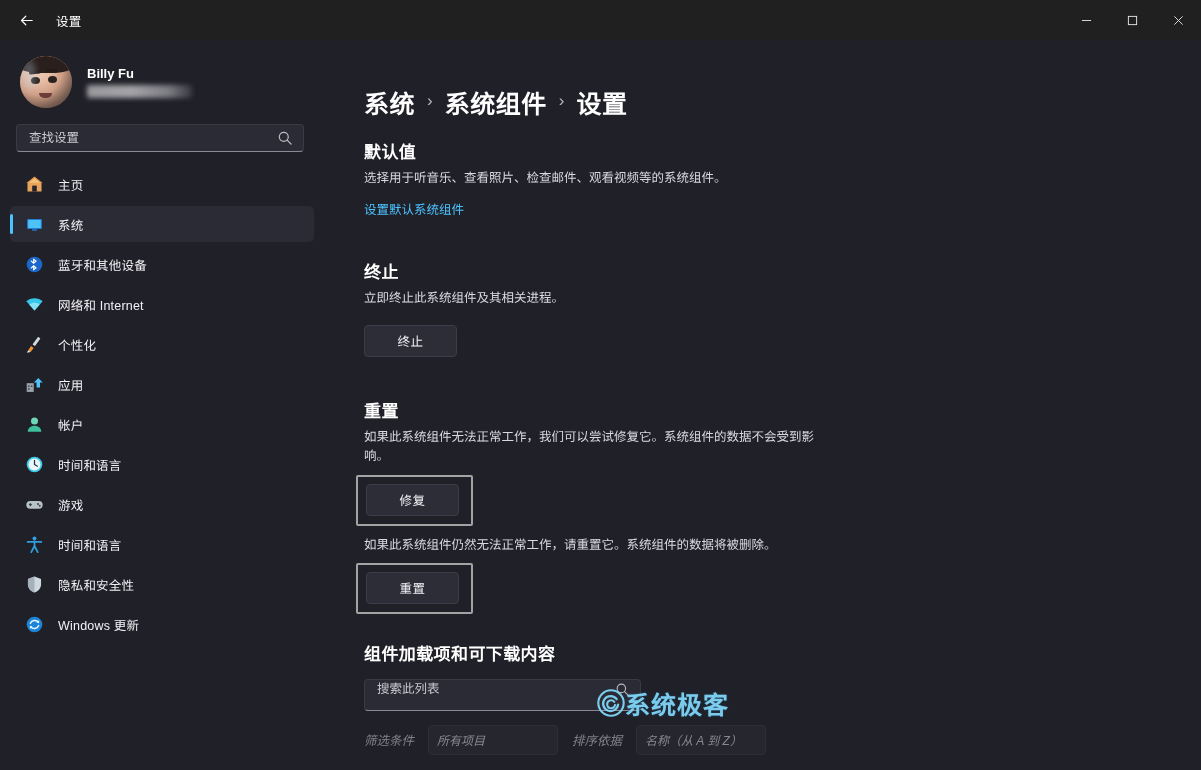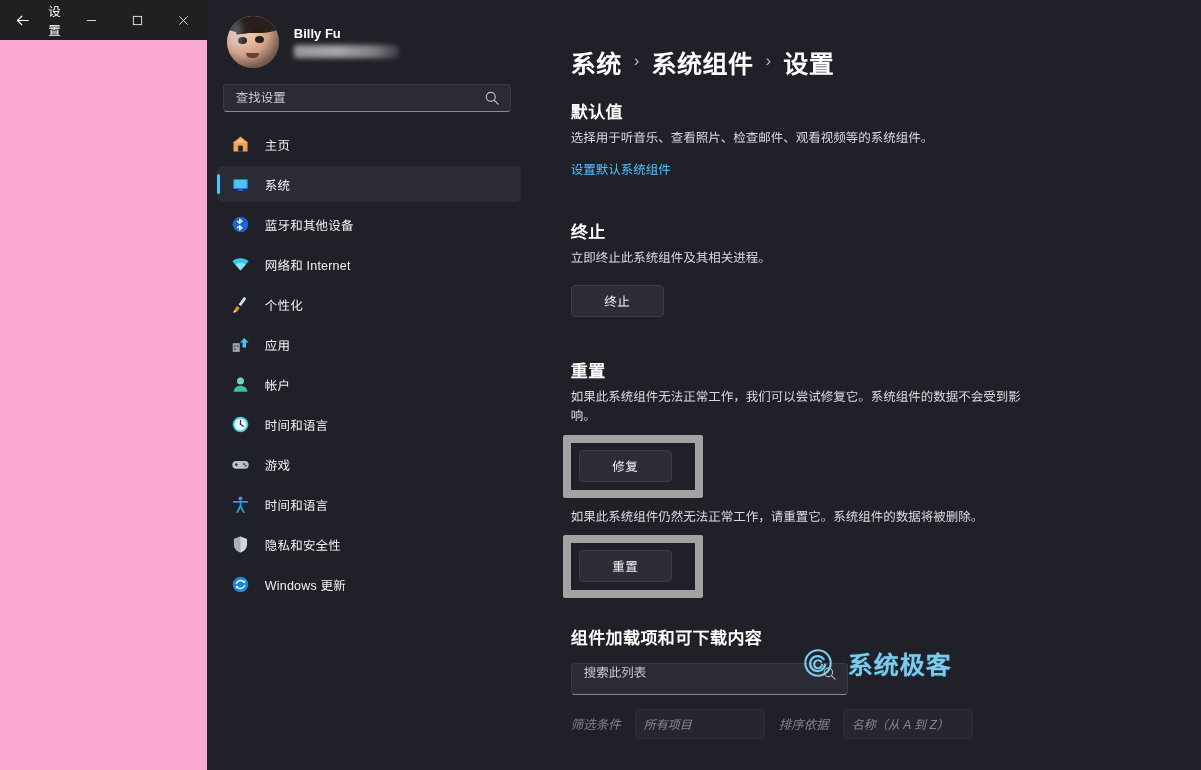--- a/index.html
+++ b/index.html
@@ -12,23 +12,23 @@
     background: #1f1f27;
     font-family: "Liberation Sans", "DejaVu Sans", sans-serif;
     color: #ffffff;
     -webkit-font-smoothing: antialiased;
   }
 
   .window {
     position: relative;
     width: 1201px;
     height: 770px;
-    background: #f9a8d4;
-    display: flex;
-    flex-direction: row;
+    background: #be185d;
+    display: flex;
+    flex-direction: column;
     overflow: hidden;
   }
 
   
   .titlebar {
     height: 40px;
     flex: 0 0 40px;
     background: #202020;
     display: flex;
     align-items: center;
@@ -264,22 +264,22 @@
     cursor: pointer;
     letter-spacing: 0.5px;
   }
 
   .gap-lg { height: 36px; }
   .gap-md { height: 22px; }
 
   
   .hl {
     display: inline-block;
-    padding: 7px 23px 8px 8px;
-    border: 8px solid #a3a3a3;
+    padding: 7px 12px 8px 8px;
+    border: 2px solid #a3a3a3;
     border-radius: 2px;
   }
 
   .list-search-wrap {
     margin-top: 14px;
     width: 277px;
     position: relative;
   }
   .list-search {
     height: 32px;
@@ -326,21 +326,21 @@
     color: #dcdce2;
   }
 
   
   .watermark {
     position: absolute;
     left: 277px;
     top: 645px;
     display: flex;
     align-items: center;
-    gap: 16px;
+    gap: 0;
     pointer-events: none;
     opacity: 0.96;
     z-index: 10;
   }
   .watermark .wm-logo { width: 28px; height: 28px; }
   .watermark .wm-text {
     font-size: 25px;
     font-weight: bold;
     color: #7fd4f5;
     letter-spacing: 1px;

